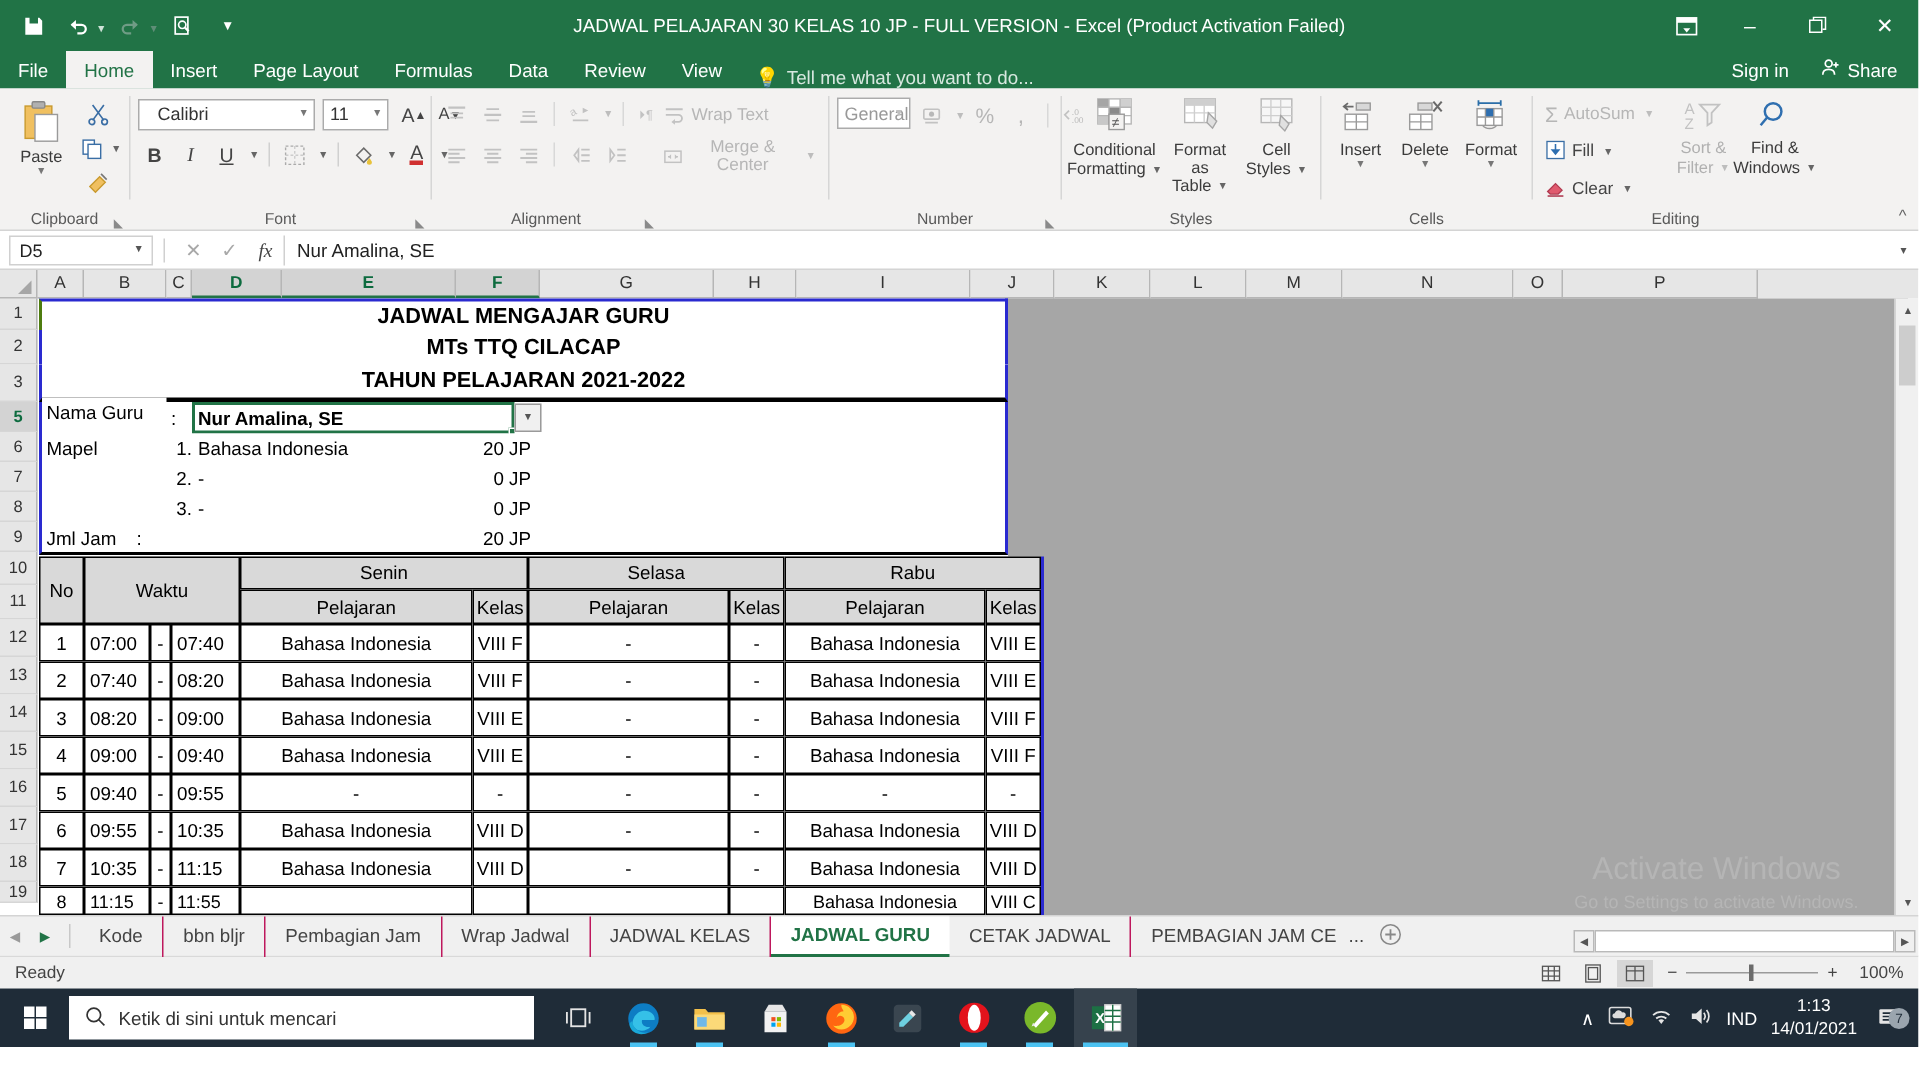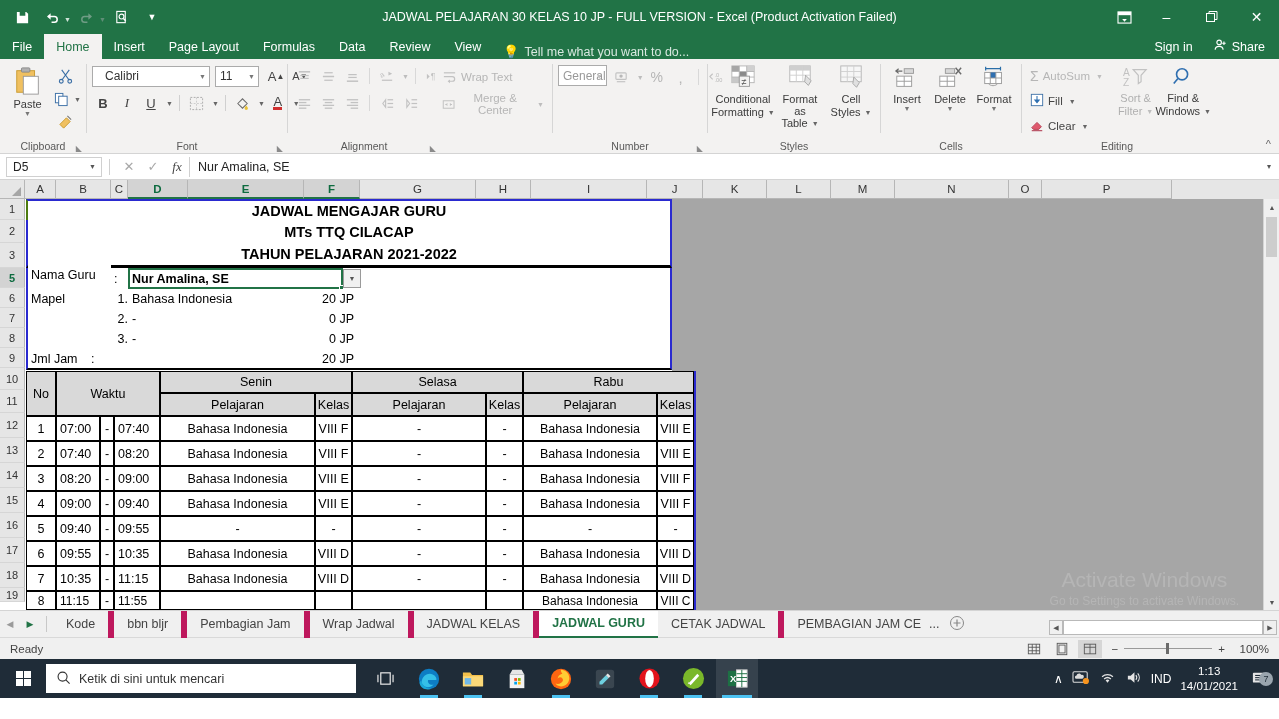--- a/index.html
+++ b/index.html
@@ -189,21 +189,21 @@
   
   .tabbar {
     height: 27px; background: #f0f0f0; display: flex; align-items: center; position: relative;
     border-top: 1px solid #d4d4d4;
   }
   .navbtn { width: 20px; text-align: center; font-size: 9px; color: #9a9a9a; }
   .navbtn.on { color: #217346; }
   .tabsep { width: 1px; height: 16px; background: #c8c8c8; margin: 0 6px; }
   .stab {
     height: 27px; padding: 0 13px; display: flex; align-items: center; font-size: 12.5px; color: #444;
-    border-right: 6px solid #be185d;
+    border-right: 1px solid #be185d;
   }
   .stab.active {
     background: #fff; color: #217346; font-weight: bold; border-right: none;
     border-bottom: 2px solid #217346;
   }
   .addsheet { width: 26px; text-align: center; font-size: 14px; color: #888; }
   .hscroll {
     position: absolute; right: 2px; bottom: 2px; height: 15px; width: 228px;
     display: flex; align-items: center;
   }

